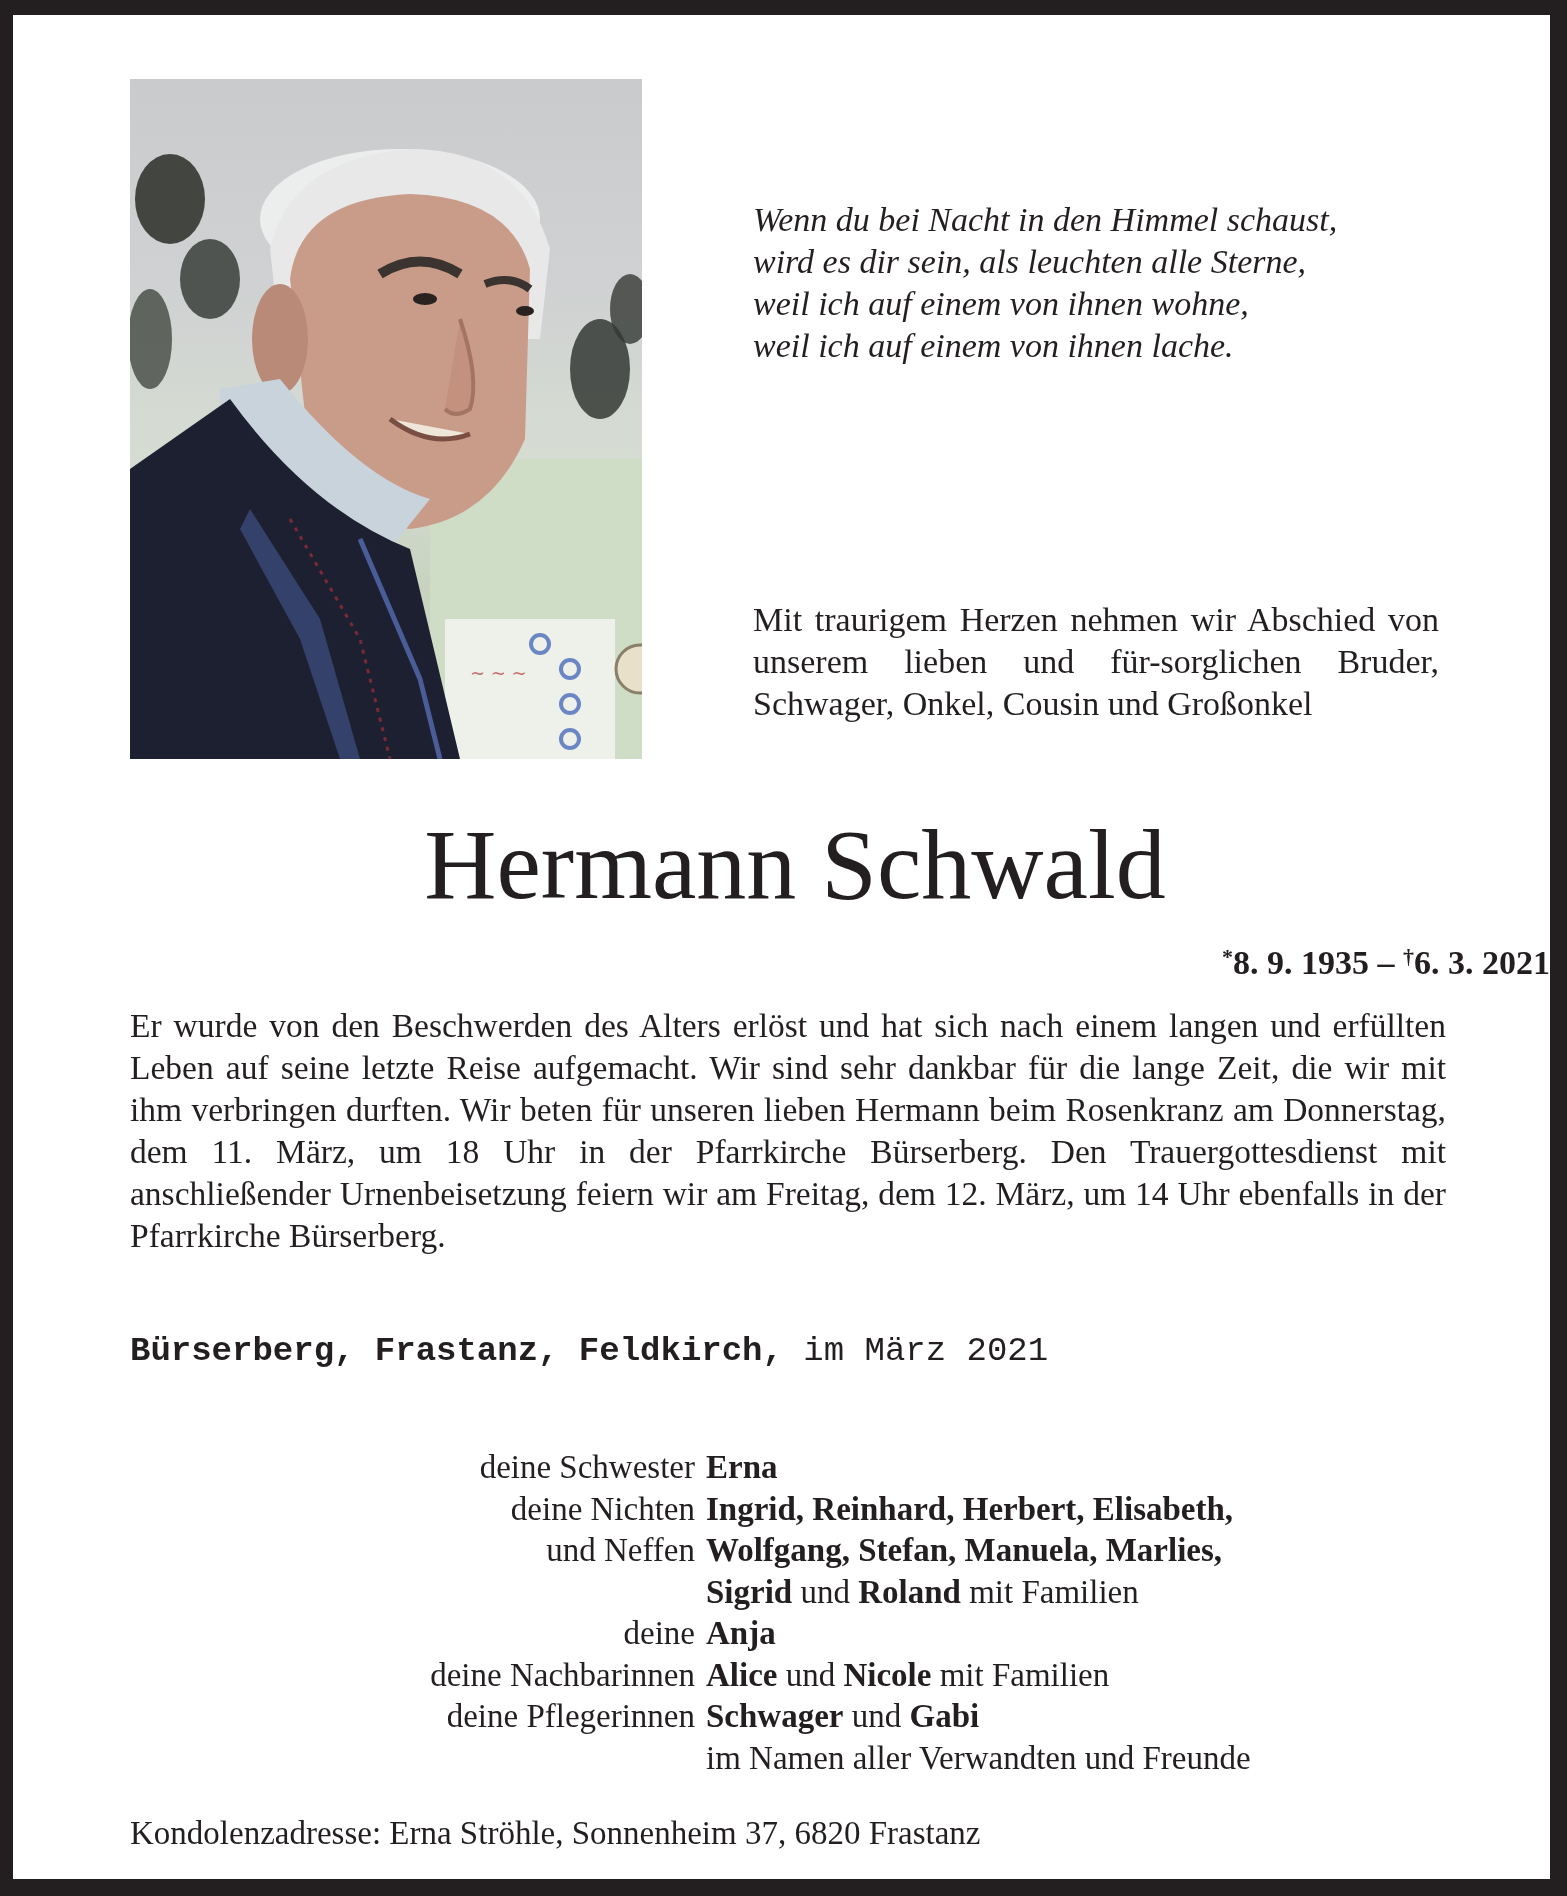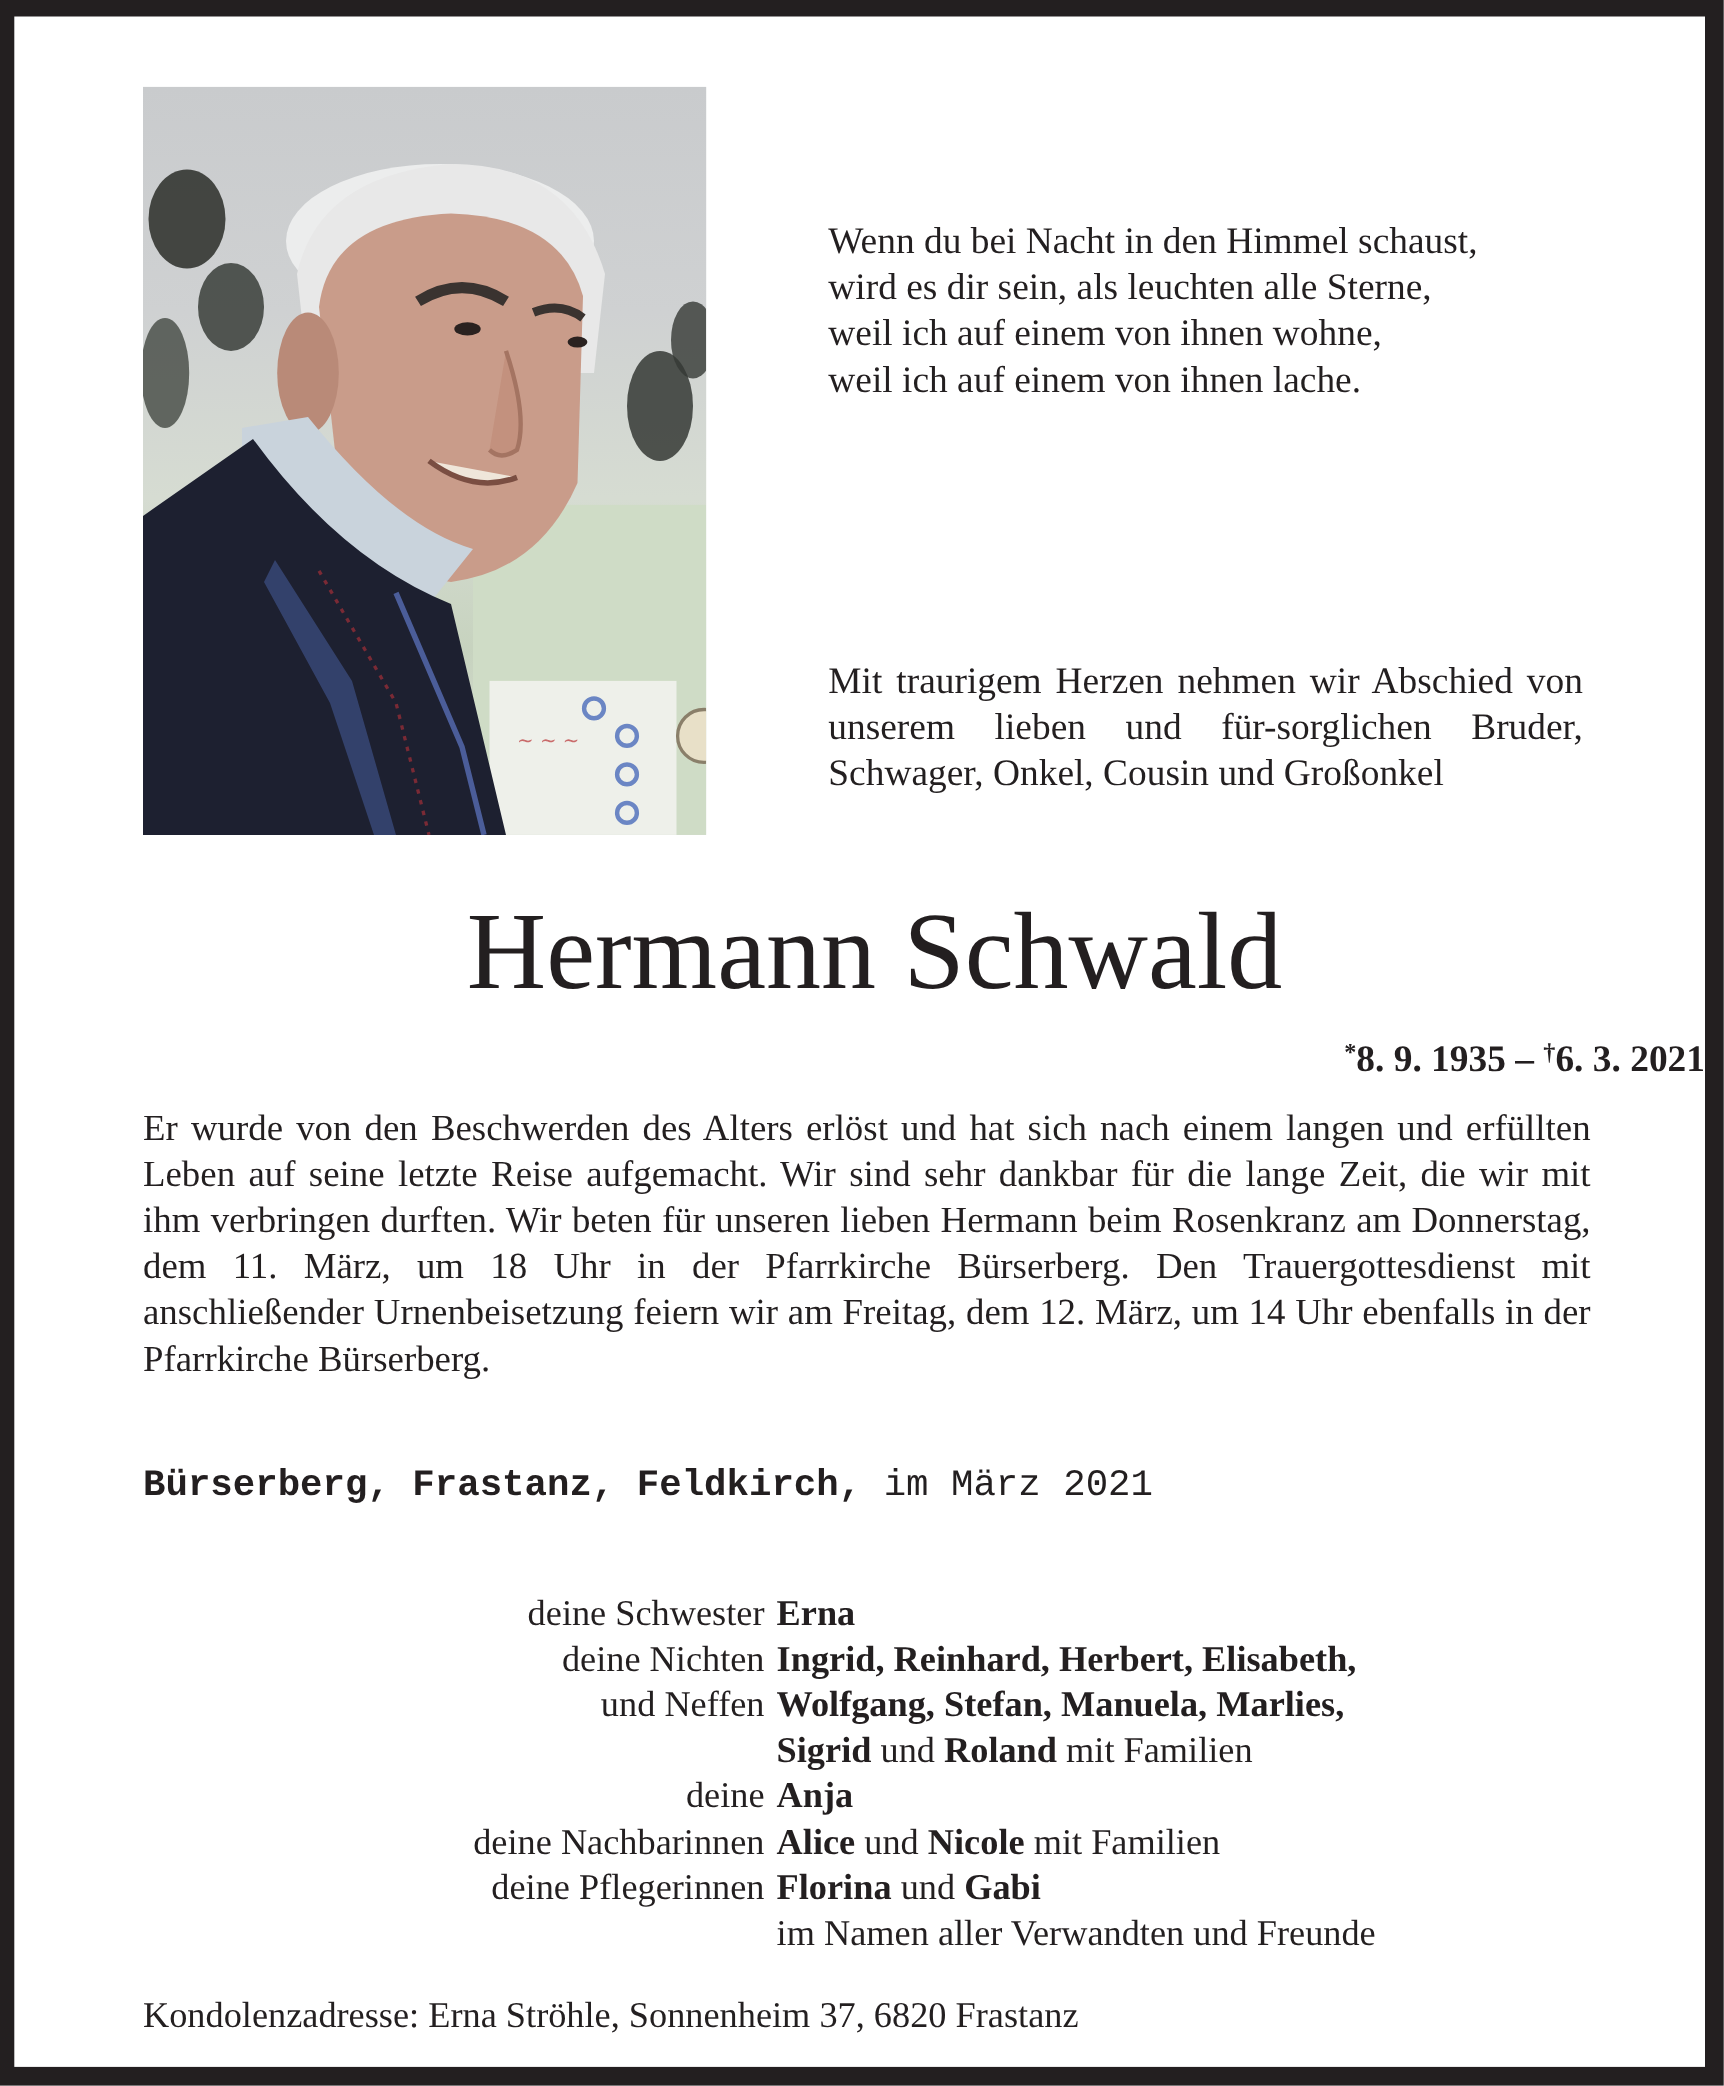--- a/index.html
+++ b/index.html
@@ -25,20 +25,21 @@
       overflow: hidden;
       background: linear-gradient(180deg, #c9cbcd 0%, #cfd1d2 30%, #d6dcd2 55%, #c7d3bf 75%, #d9ddd5 100%);
     }
     .photo svg { display: block; width: 100%; height: 100%; }
 
     
     .poem {
       position: absolute;
       left: 740px; top: 184px;
       width: 720px;
+      font-style: italic;
       font-size: 34px;
       line-height: 42px;
     }
     .poem div { white-space: nowrap; }
 
     
     .intro {
       position: absolute;
       left: 740px; top: 584px;
       width: 686px;
@@ -208,21 +209,21 @@
       <div class="m-row">
         <span class="m-rel">deine</span>
         <span class="m-names"><b>Anja</b></span>
       </div>
       <div class="m-row">
         <span class="m-rel">deine Nachbarinnen</span>
         <span class="m-names"><b>Alice</b><span> und </span><b>Nicole</b><span> mit Familien</span></span>
       </div>
       <div class="m-row">
         <span class="m-rel">deine Pflegerinnen</span>
-        <span class="m-names"><b>Florina</b><span> und </span><b>Gabi</b></span>
+        <span class="m-names"><b>Schwager</b><span> und </span><b>Gabi</b></span>
       </div>
       <div class="m-row">
         <span class="m-rel"></span>
         <span class="m-names"><span>im Namen aller Verwandten und Freunde</span></span>
       </div>
     </div>
 
   <div class="condolence">Kondolenzadresse: Erna Ströhle, Sonnenheim 37, 6820 Frastanz</div>
 </div>
 

